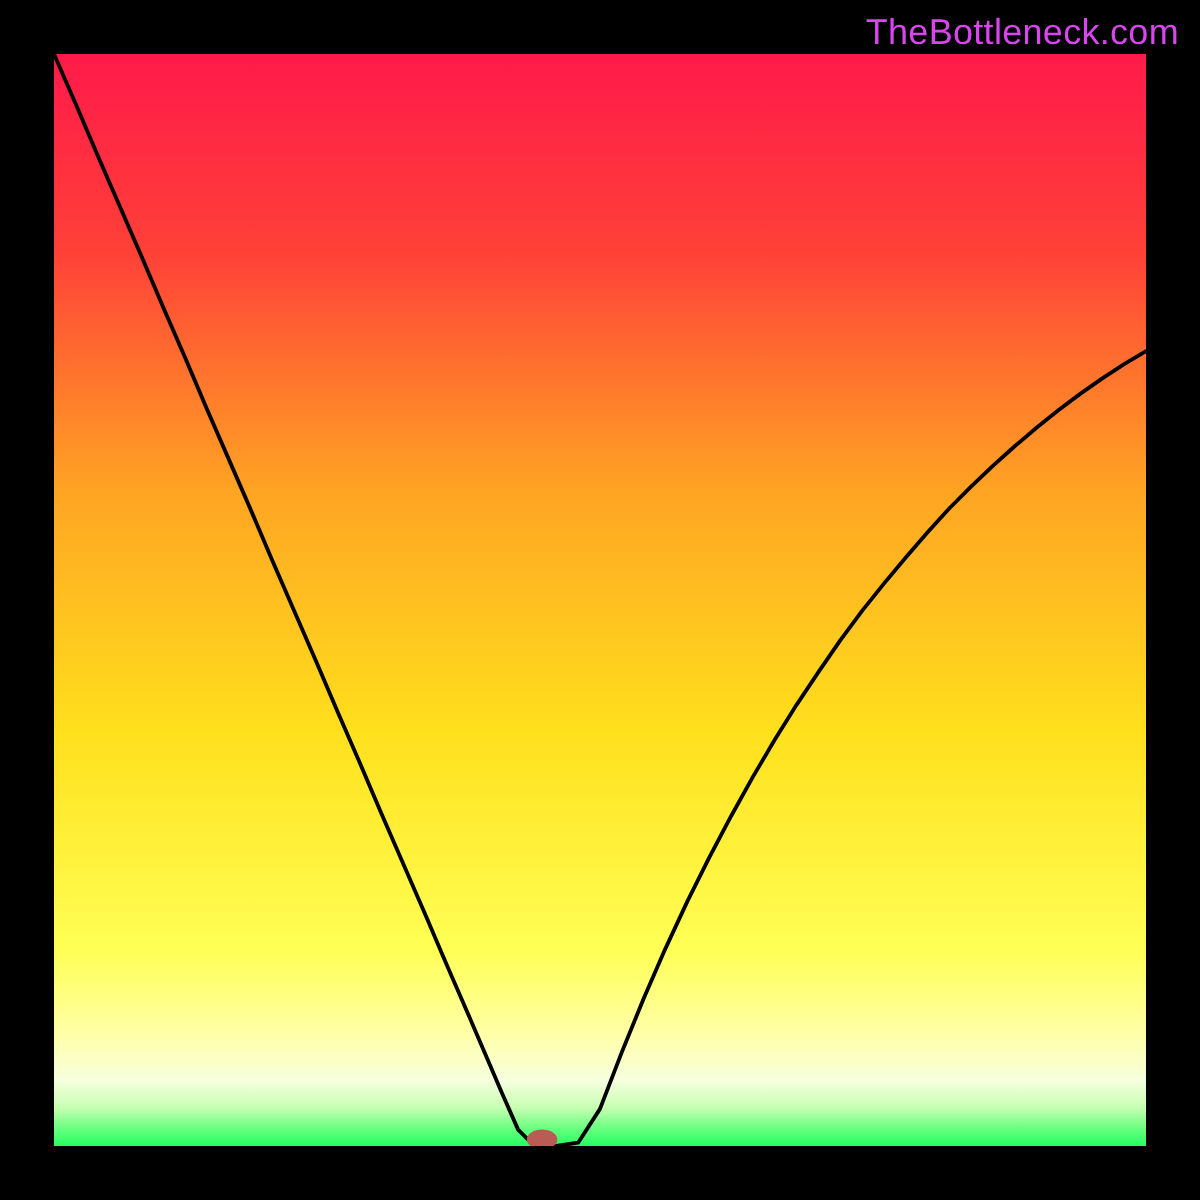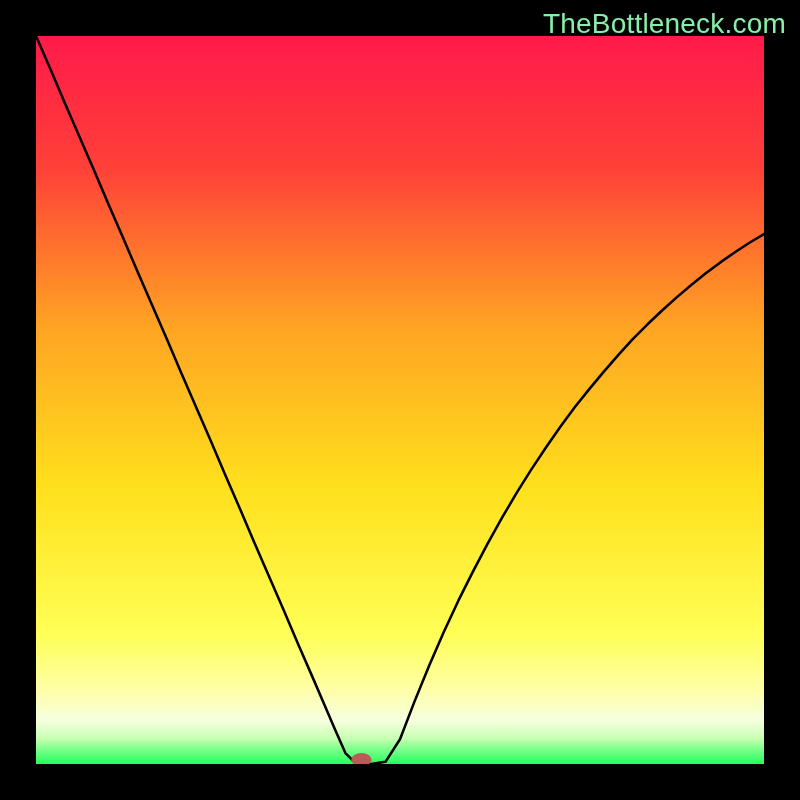--- a/index.html
+++ b/index.html
@@ -21,23 +21,23 @@
     position: absolute;
     left: 36px;
     top: 36px;
     width: 728px;
     height: 728px;
   }
   .attribution {
     position: absolute;
     top: 8px;
     right: 14px;
-    font-size: 28px;
+    font-size: 24px;
     font-weight: 500;
-    color: #86efac;
+    color: #d946ef;
     letter-spacing: 0.2px;
   }
 </style>
 </head>
 <body>
 
 <div class="frame">
   <svg class="plot" viewBox="0 0 100 100" preserveAspectRatio="none">
     <defs>
       <linearGradient id="bg" x1="0" y1="0" x2="0" y2="1">

